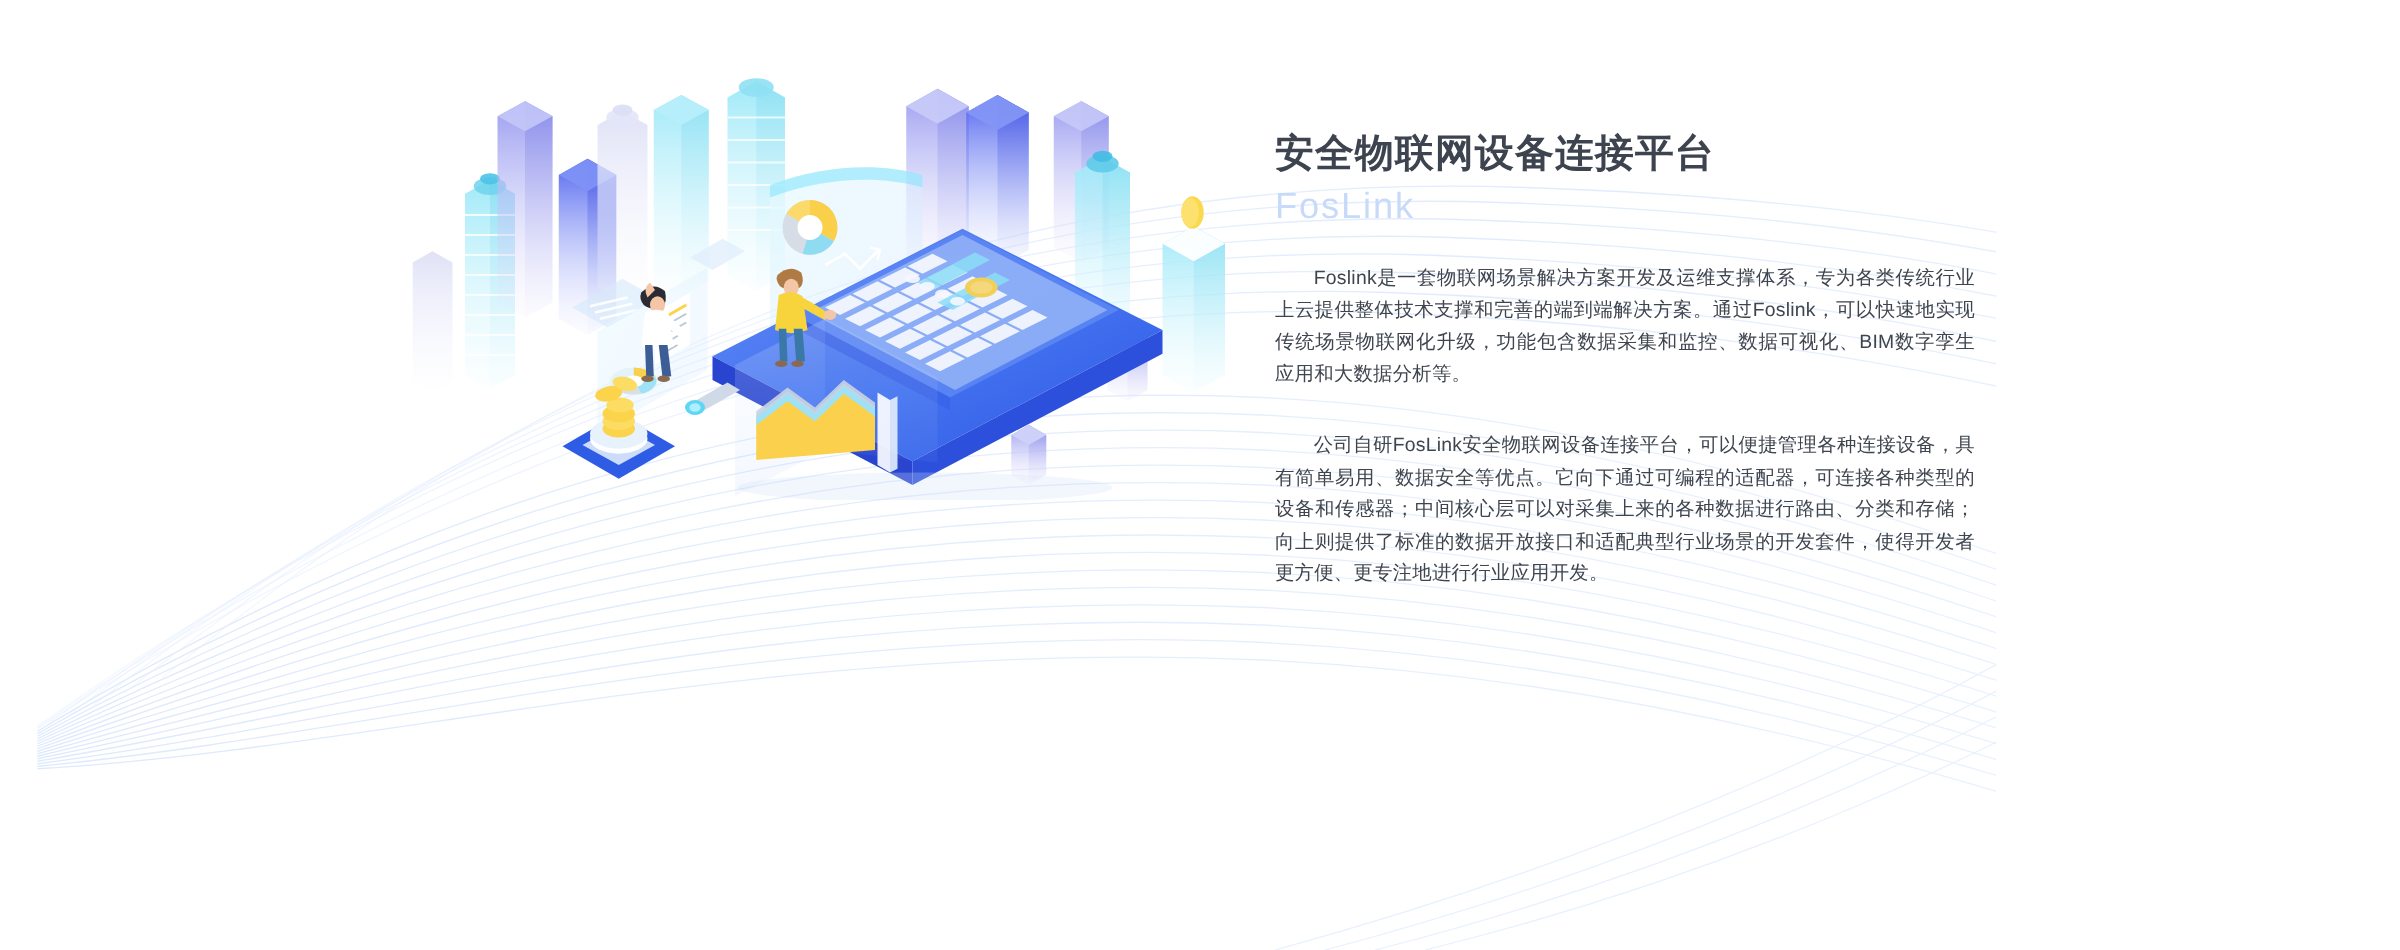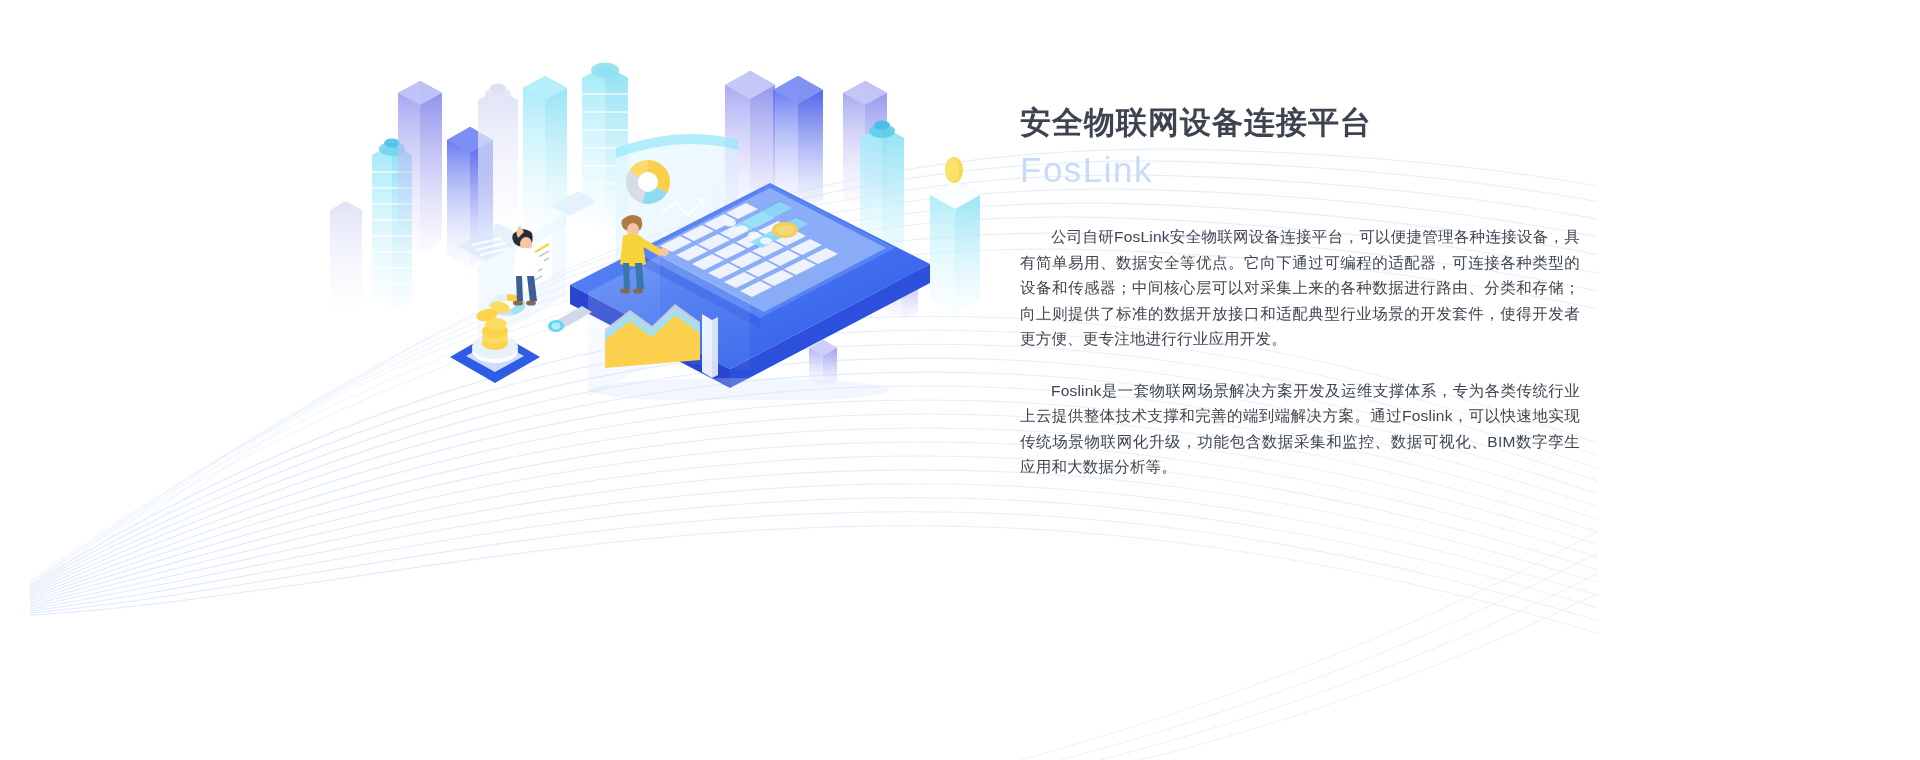--- a/index.html
+++ b/index.html
@@ -38,21 +38,21 @@
   }
   #page-title {
     font-size:31px;
     font-weight:bold;
     color:#3d4450;
     letter-spacing:1px;
     line-height:1.25;
     white-space:nowrap;
   }
   #page-subtitle {
-    font-size:35px;
+    font-size:29px;
     font-weight:400;
     color:#c8daf9;
     letter-spacing:1.5px;
     line-height:1.3;
     margin-top:4px;
   }
   .body-para {
     font-size:15.5px;
     line-height:25.5px;
     color:#3f454f;
@@ -443,17 +443,17 @@
       <ellipse cx="308" cy="231" rx="5" ry="2.6" fill="#8a6a4e"></ellipse>
     </g>
 
     <ellipse cx="410" cy="330" rx="150" ry="12" fill="#cfe0f7" opacity="0.28"></ellipse>
   </svg>
 
   <div id="text-col">
     <h1 id="page-title">安全物联网设备连接平台</h1>
     <div id="page-subtitle">FosLink</div>
 
+    <p id="para-2" class="body-para">Foslink是一套物联网场景解决方案开发及运维支撑体系，专为各类传统行业上云提供整体技术支撑和完善的端到端解决方案。通过Foslink，可以快速地实现传统场景物联网化升级，功能包含数据采集和监控、数据可视化、BIM数字孪生应用和大数据分析等。</p>
     <p id="para-1" class="body-para">公司自研FosLink安全物联网设备连接平台，可以便捷管理各种连接设备，具有简单易用、数据安全等优点。它向下通过可编程的适配器，可连接各种类型的设备和传感器；中间核心层可以对采集上来的各种数据进行路由、分类和存储；向上则提供了标准的数据开放接口和适配典型行业场景的开发套件，使得开发者更方便、更专注地进行行业应用开发。</p>
-    <p id="para-2" class="body-para">Foslink是一套物联网场景解决方案开发及运维支撑体系，专为各类传统行业上云提供整体技术支撑和完善的端到端解决方案。通过Foslink，可以快速地实现传统场景物联网化升级，功能包含数据采集和监控、数据可视化、BIM数字孪生应用和大数据分析等。</p>
   </div>
 
 </div>
 
 </body></html>

